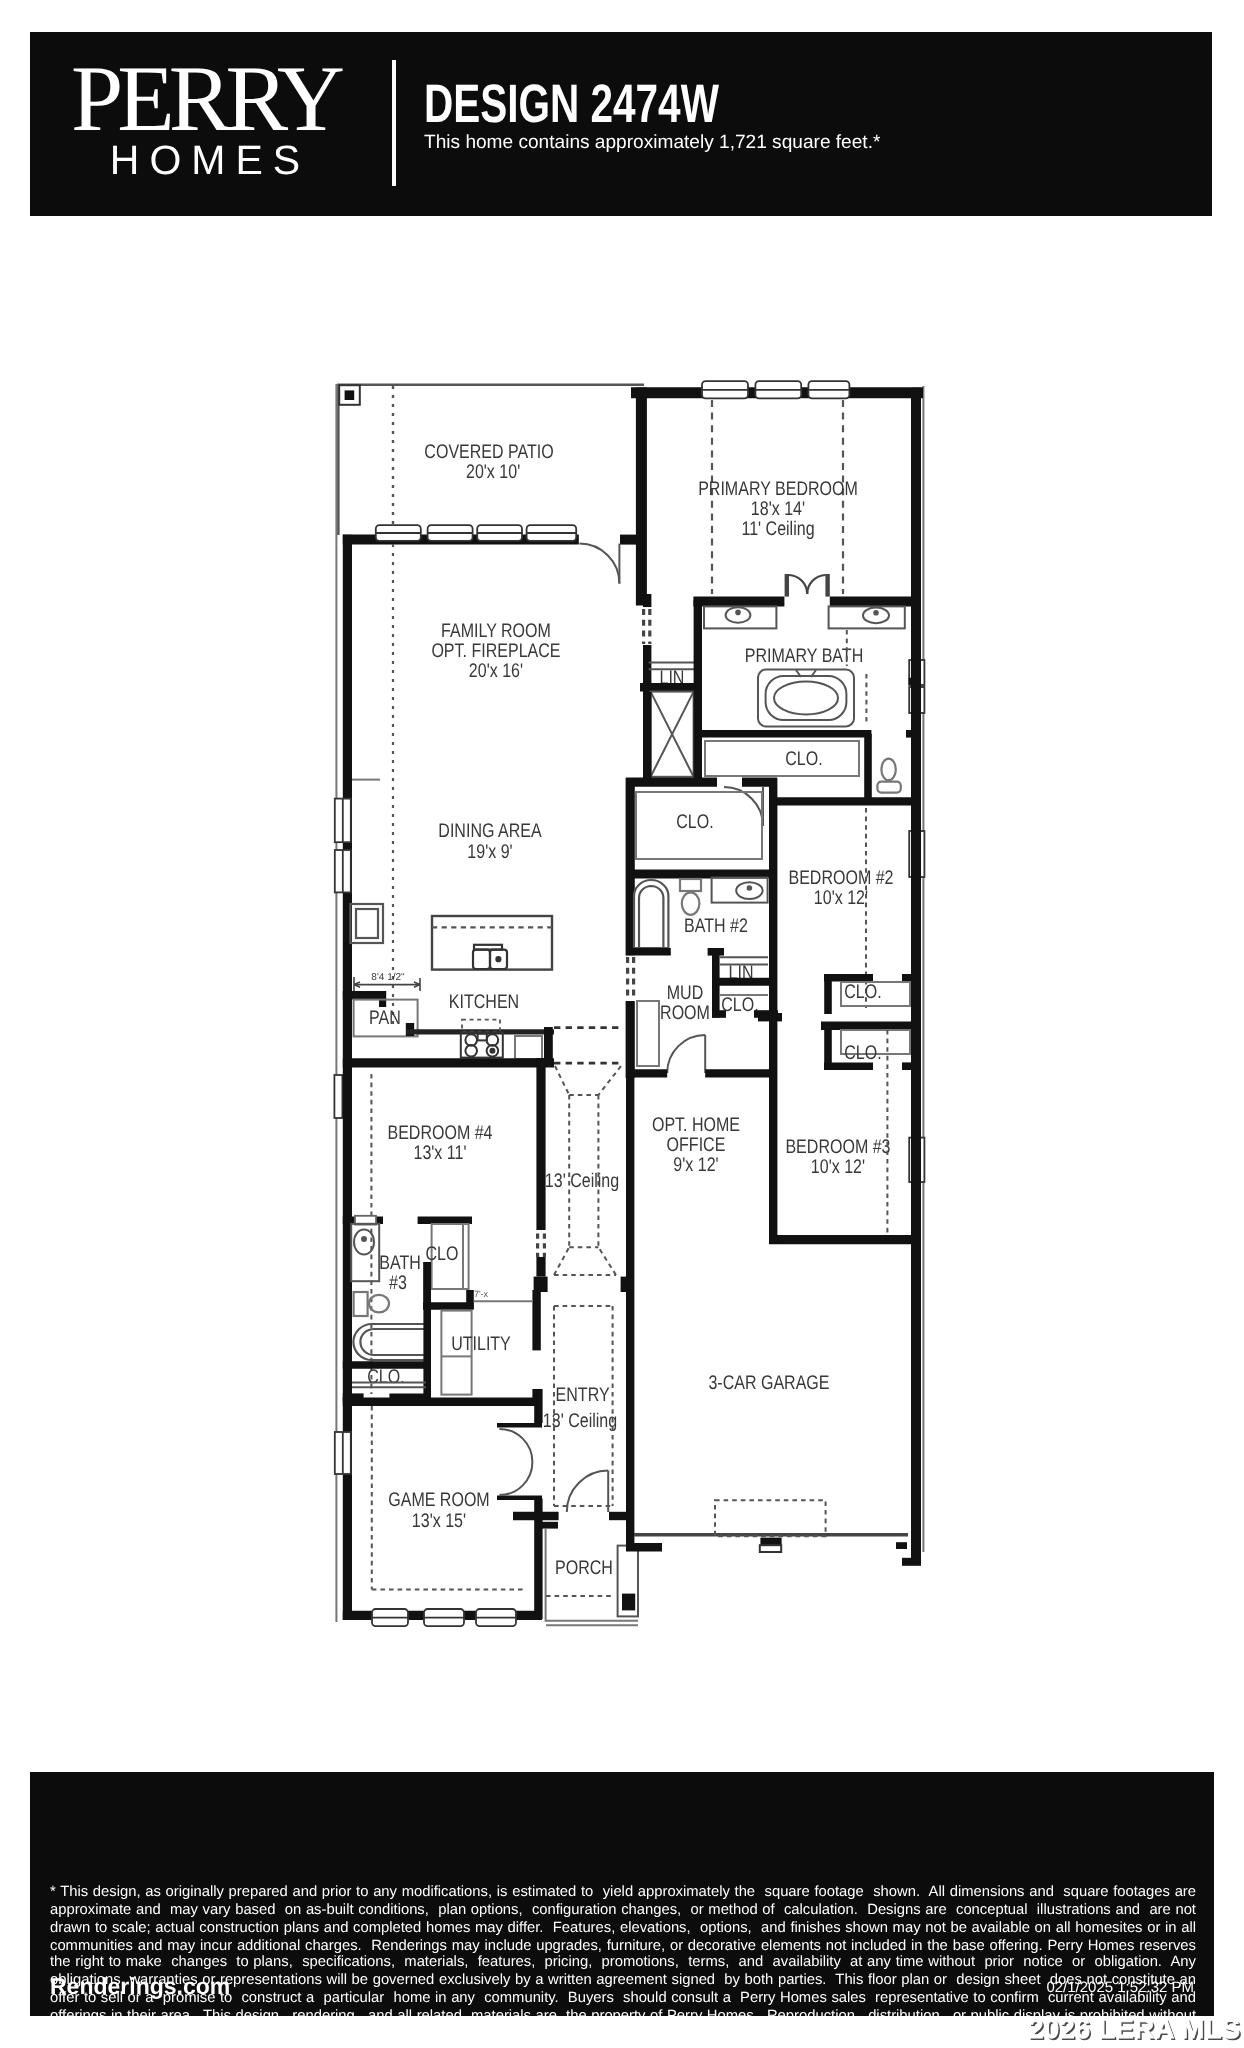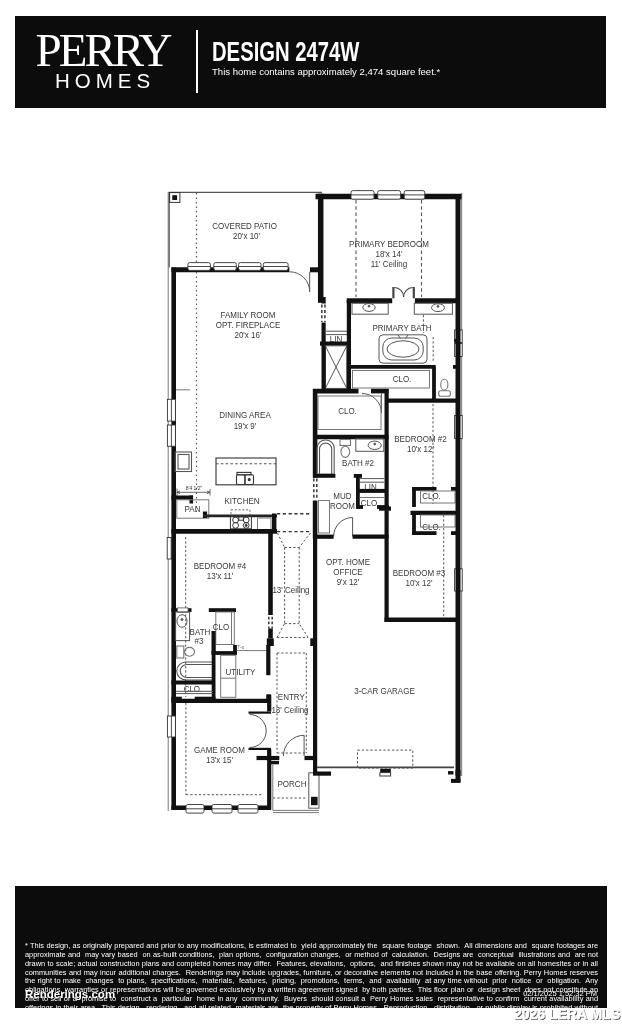--- a/index.html
+++ b/index.html
@@ -17,21 +17,21 @@
      font-family:'Liberation Sans',sans-serif;font-size:20.5px;letter-spacing:5px;text-indent:5px;text-align:center;">HOMES</div>
 
 <div class="abs" style="left:25px;top:23px;width:155px;height:45px;color:#fff;
      font-family:'Liberation Serif',serif;font-size:47px;letter-spacing:-3px;text-align:center;">PERRY</div>
 
 <div class="abs" style="left:196px;top:30px;width:1.5px;height:63px;background:#fff;"></div>
 
 <div class="abs" style="left:212px;top:37px;color:#fff;font-size:27px;font-weight:bold;
      transform:scaleX(0.75);transform-origin:0 0;white-space:nowrap;">DESIGN 2474W</div>
 
-<div class="abs" style="left:212px;top:65.6px;color:#fff;font-size:9.55px;">This home contains approximately 2,474 square feet.*</div>
+<div class="abs" style="left:212px;top:65.6px;color:#fff;font-size:9.55px;">This home contains approximately 1,721 square feet.*</div>
 
 <svg id="plan" class="abs" style="left:0;top:0;" width="622" height="1024" viewBox="0 0 622 1024" fill="none" stroke-linecap="butt">
 <g id="thin" stroke="#777" stroke-width="1">
 
   <line x1="168.2" y1="192" x2="168.2" y2="811"></line>
 
   <line x1="461.7" y1="193" x2="461.7" y2="776"></line>
 </g>
 
 <g>

